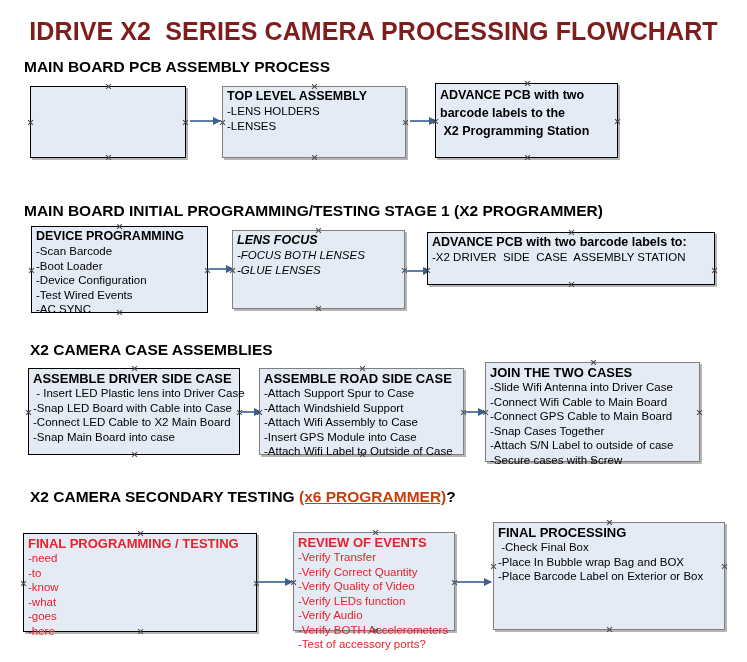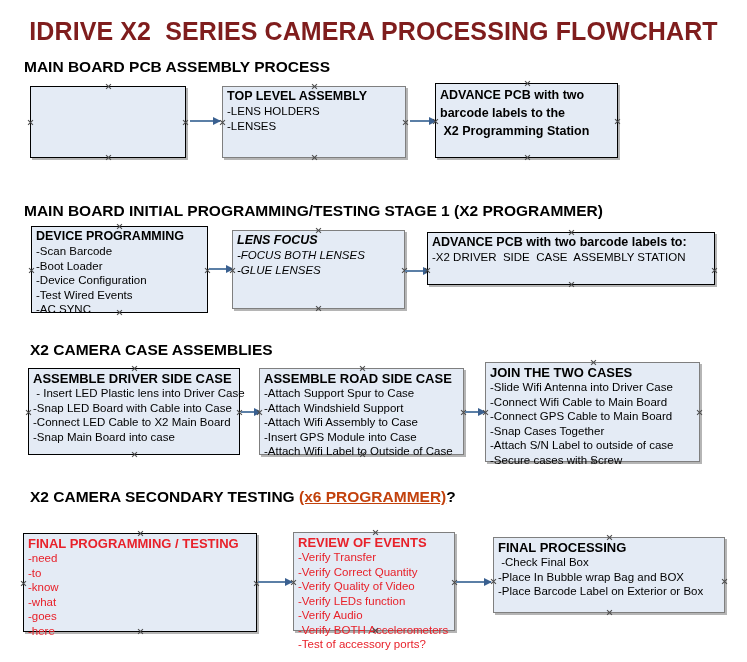--- a/index.html
+++ b/index.html
@@ -319,21 +319,21 @@
       </ul>
     </div>
     <span class="handle" style="left:78px; top:-4px;"></span>
     <span class="handle" style="left:78px; bottom:-4px;"></span>
     <span class="handle" style="left:-4px; top:46px;"></span>
     <span class="handle" style="right:-4px; top:46px;"></span>
   </div>
 
   <div class="arrow" style="left:456px; top:581px; width:35px;"></div>
 
-  <div class="node gray shadow" style="left:493px; top:537px; width:232px; height:76px;">
+  <div class="node gray shadow" style="left:493px; top:522px; width:232px; height:108px;">
     <div class="inner">
       <div class="title big">FINAL PROCESSING</div>
       <ul>
         <li> -Check Final Box</li>
         <li>-Place In Bubble wrap Bag and BOX</li>
         <li>-Place Barcode Label on Exterior or Box</li>
       </ul>
     </div>
     <span class="handle" style="left:112px; top:-4px;"></span>
     <span class="handle" style="left:112px; bottom:-4px;"></span>

